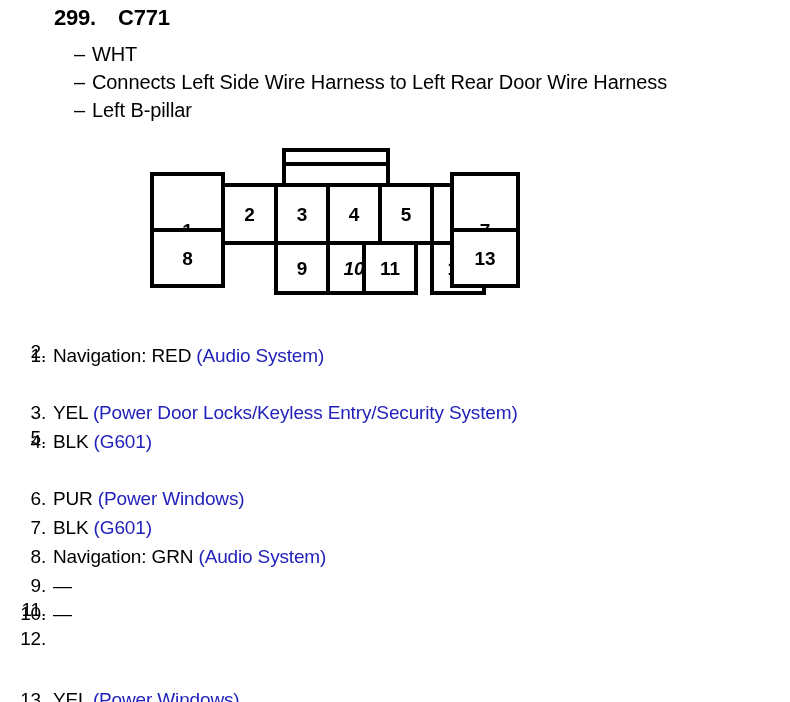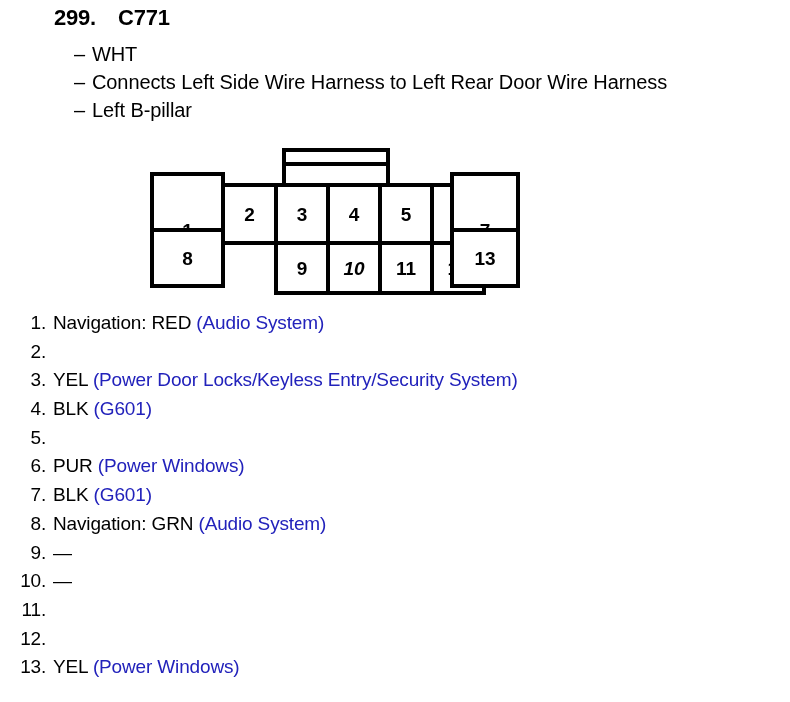--- a/index.html
+++ b/index.html
@@ -119,20 +119,21 @@
     width: 46px;
     text-align: right;
     font-size: 19px;
     flex: 0 0 46px;
     letter-spacing: -0.2px;
   }
   .pin-desc {
     margin-left: 7px;
     font-size: 19px;
     letter-spacing: -0.15px;
+    margin-top: 33px;
   }
   .pin-wire { color: #000000; }
   .pin-circuit { color: #2222bb; }
   .pin-empty { color: #000000; }
 </style>
 </head>
 <body>
 
 <div class="header">
   <div class="header-title-row">
@@ -184,21 +185,21 @@
   </div>
 
   <div class="cell" style="left:134px; top:101px; width:56px; height:54px;">
     <span class="cell-num">9</span>
   </div>
 
   <div class="cell" style="left:186px; top:101px; width:56px; height:54px;font-style:italic;">
     <span class="cell-num">10</span>
   </div>
 
-  <div class="cell" style="left:238px; top:101px; width:56px; height:54px;">
+  <div class="cell" style="left:222px; top:101px; width:56px; height:54px;">
     <span class="cell-num">11</span>
   </div>
 
   <div class="cell" style="left:290px; top:101px; width:56px; height:54px;">
     <span class="cell-num">12</span>
   </div>
 
   <div class="cell" style="left:310px; top:88px; width:70px; height:60px;">
     <span class="cell-num">13</span>
   </div>

